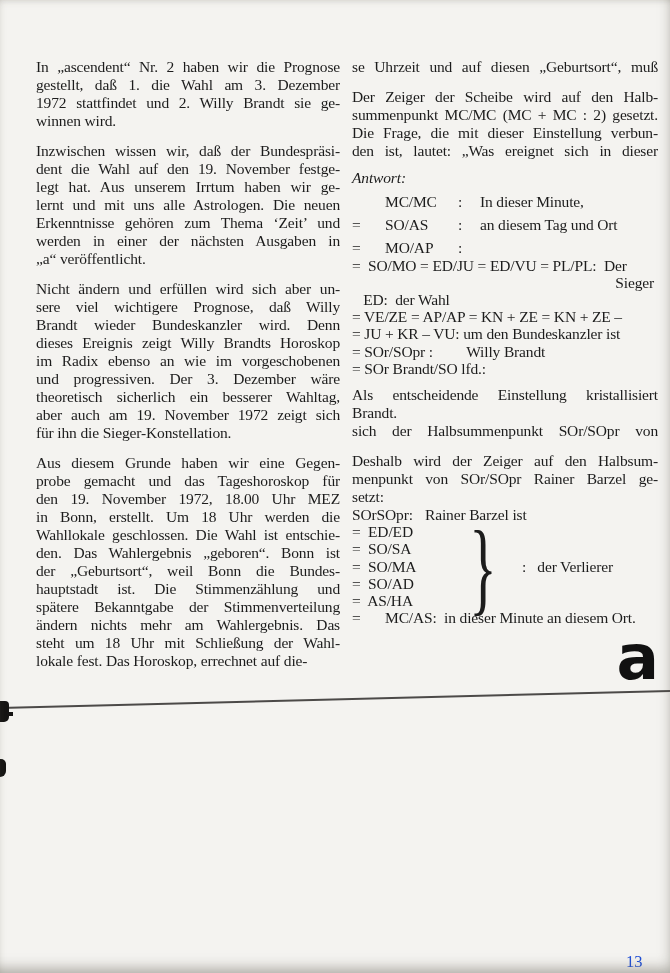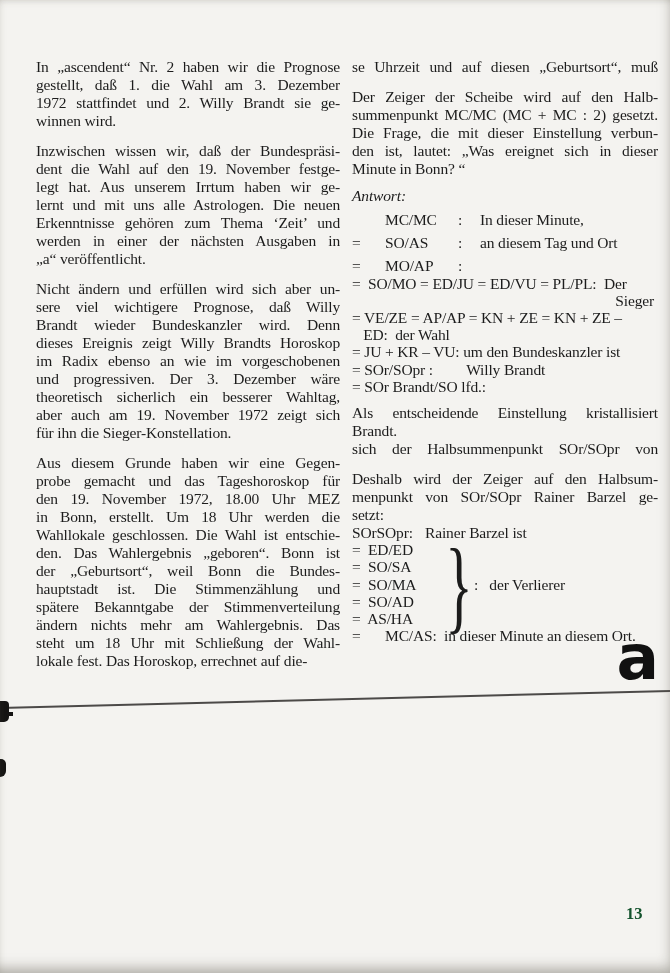--- a/index.html
+++ b/index.html
@@ -41,21 +41,21 @@
     text-align:left;text-align-last:left;white-space:pre;overflow:visible;
   }
   .answer-label{margin:0 0 4px 0;font-style:italic;}
   .ans-row{display:grid;grid-template-columns:33px 73px 22px 1fr;line-height:17.2px;margin-top:6px;}
   .ans-row span{white-space:pre;}
   .listish{line-height:17.2px;}
   .listish .ln{line-height:17.2px;}
   .sieger-line{text-align:right;padding-right:4px;line-height:17.2px;}
   .barzel-row{display:grid;grid-template-columns:73px 1fr;line-height:17.2px;}
   .barzel-row span{white-space:pre;}
-  .loser-group{display:flex;align-items:stretch;line-height:17.2px;}
+  .loser-group{display:flex;align-items:stretch;line-height:17.2px;gap:24px;}
   .loser-items{width:92px;}
   .loser-brace{
     width:30px;display:flex;align-items:center;justify-content:center;
     font-size:104px;font-weight:400;
     transform:scaleX(.55);
     color:#1c1c1c;
   }
   .loser-label{
     display:flex;align-items:center;white-space:pre;
   }
@@ -63,22 +63,22 @@
   .final-row span{white-space:pre;}
 
   .logo-a{
     position:absolute;top:626px;right:13px;
     font-family:"DejaVu Sans", sans-serif;
     font-weight:bold;font-size:63px;line-height:1;
     color:#111;
     letter-spacing:-2px;
   }
   .page-number{
-    position:absolute;top:904px;left:626px;
-    font-weight:bold;font-size:16.5px;color:#14532d;
+    position:absolute;top:952px;left:626px;
+    font-weight:normal;font-size:16.5px;color:#1d4ed8;
   }
   .scan-line{
     position:absolute;top:707px;left:-4px;width:680px;height:1.7px;
     background:#2e2c2a;opacity:.85;
     transform:rotate(-1.45deg);transform-origin:left center;
   }
   .edge-mark-1{
     position:absolute;top:701px;left:0;width:9px;height:21px;
     background:#151413;border-radius:0 4px 5px 0;
   }
@@ -142,21 +142,20 @@
 
     <div class="col right">
       <div class="para">
           <div class="ln">se Uhrzeit und auf diesen „Geburtsort“, muß</div>
         </div>
       <div class="para">
           <div class="ln">Der Zeiger der Scheibe wird auf den Halb-</div>
           <div class="ln">summenpunkt MC/MC (MC + MC : 2) gesetzt.</div>
           <div class="ln">Die Frage, die mit dieser Einstellung verbun-</div>
           <div class="ln">den ist, lautet: „Was ereignet sich in dieser</div>
-          <div class="ln last">Minute in Bonn? “</div>
         </div>
 
       <div class="answer-label">Antwort:</div>
 
       <div class="listish">
         <div class="ans-row">
           <span></span>
           <span>MC/MC</span>
           <span>:</span>
           <span>In dieser Minute,</span>
@@ -171,22 +170,22 @@
           <span>=</span>
           <span>MO/AP</span>
           <span>:</span>
         </div>
 
         <div class="plain">
             <div class="ln last">=  SO/MO = ED/JU = ED/VU = PL/PL:  Der</div>
           </div>
         <div class="sieger-line">Sieger</div>
         <div class="plain">
+            <div class="ln">   ED:  der Wahl</div>
             <div class="ln">= VE/ZE = AP/AP = KN + ZE = KN + ZE –</div>
-            <div class="ln">   ED:  der Wahl</div>
             <div class="ln">= JU + KR – VU: um den Bundeskanzler ist</div>
             <div class="ln">= SOr/SOpr :         Willy Brandt</div>
             <div class="ln last">= SOr Brandt/SO lfd.:</div>
           </div>
       </div>
 
       <div class="para" style="margin-top:9px;">
           <div class="ln">Als entscheidende Einstellung kristallisiert</div>
           <div class="ln last">Brandt.</div>
           <div class="ln">sich der Halbsummenpunkt SOr/SOpr von</div>

